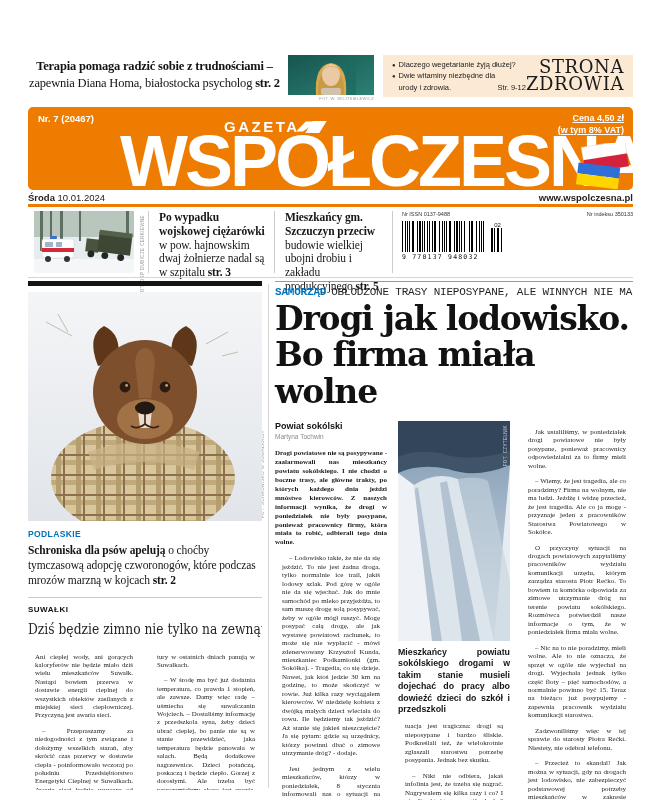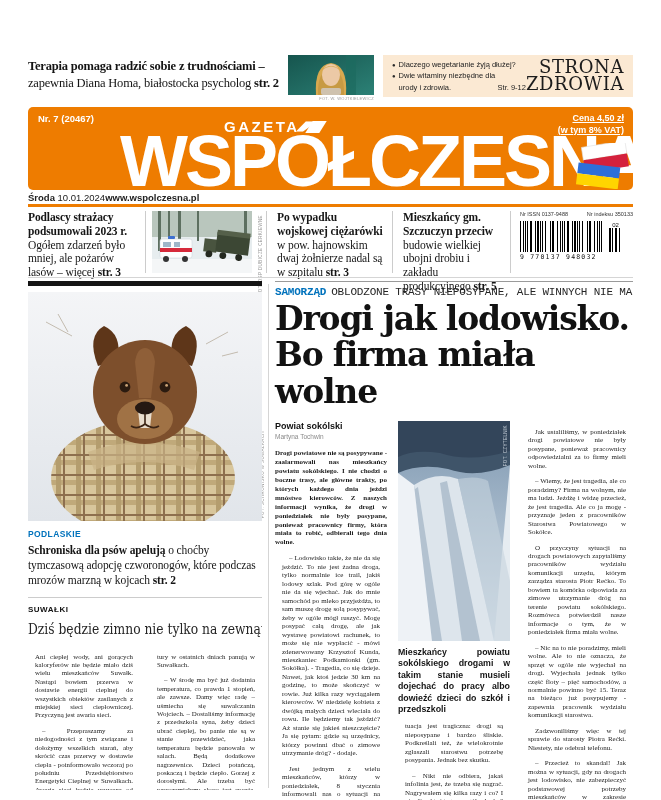--- a/index.html
+++ b/index.html
@@ -3,41 +3,41 @@
 <meta charset="utf-8">
 <style>
   html,body{margin:0;padding:0;background:#fff;}
   .page{position:relative;width:661px;height:800px;background:#fff;overflow:hidden;
         font-family:"Liberation Serif",serif;color:#1d1d1d;}
   .sans{font-family:"Liberation Sans",sans-serif;}
   .b{font-weight:bold;}
 
   
   .top-teaser{position:absolute;left:28px;top:55px;width:605px;height:44px;display:flex;}
-  .tt-head{width:282px;text-align:left;font-size:12.5px;line-height:1.32;padding-top:3px;letter-spacing:-.2px;color:#141414;}
+  .tt-head{width:282px;text-align:center;font-size:12.5px;line-height:1.32;padding-top:3px;letter-spacing:-.2px;color:#141414;}
   .tt-photo{width:86px;height:40px;margin-left:7px;position:relative;flex:none;}
   .tt-credit{position:absolute;right:0;bottom:-6px;font:4px "Liberation Sans",sans-serif;color:#9b9b9b;letter-spacing:.3px;}
   .health-box{margin-left:9px;flex:1;background:#fbe9d3;display:flex;align-items:center;padding:4px 9px;height:42px;box-sizing:border-box;}
   .hb-items{width:134px;font:7.5px/1.5 "Liberation Sans",sans-serif;color:#222;}
   .hb-row{display:flex;align-items:baseline;}
   .hb-bullet{font-size:6px;margin-right:3px;color:#2a2a2a;}
   .hb-ref{margin-left:auto;padding-left:4px;}
   .hb-logo{margin-left:auto;text-align:right;font-family:"DejaVu Serif",serif;font-size:18px;line-height:.94;color:#1c1c1c;letter-spacing:.6px;}
 
   
   .masthead{position:absolute;left:28px;top:107px;width:605px;height:83px;background:#ee7c00;border-radius:5px;color:#fff;}
   .mh-issue{position:absolute;left:10px;top:6px;font:bold 9.5px "Liberation Sans",sans-serif;}
   .mh-price{position:absolute;right:9px;top:6px;text-align:right;font:bold 9px/1.3 "Liberation Sans",sans-serif;text-decoration:underline;}
   .mh-gazeta{position:absolute;left:196px;top:11px;font:bold 15px "Liberation Sans",sans-serif;letter-spacing:2.5px;display:flex;align-items:center;}
   .mh-slash{display:inline-block;width:14px;height:12px;background:#fff;transform:skewX(-32deg);margin-left:9px;}
   .mh-word{position:absolute;left:92px;bottom:-7px;width:505px;text-align:center;
            font-family:"Liberation Sans",sans-serif;font-weight:bold;font-size:72px;letter-spacing:-3px;line-height:1;white-space:nowrap;}
   .mh-flags{position:absolute;right:2px;bottom:1px;width:56px;height:46px;}
 
-  .date-row{position:absolute;left:28px;top:192px;width:605px;display:flex;
+  .date-row{position:absolute;left:28px;top:192px;width:605px;display:flex;justify-content:space-between;
             font:9.5px "Liberation Sans",sans-serif;color:#222;}
   .orange-rule{position:absolute;left:28px;top:204px;width:605px;height:2.5px;background:#ee7c00;}
 
   
   .teaser-row{position:absolute;left:28px;top:211px;width:605px;height:62px;display:flex;box-sizing:border-box;}
   .tz{font-size:11.5px;line-height:1.2;letter-spacing:-.1px;box-sizing:border-box;color:#161616;}
   .tz p{margin:0;}
   .tz1{width:118px;padding-right:8px;border-right:1px solid #ccc;}
   .tz-photo{width:121px;border-right:1px solid #ccc;position:relative;padding:0 13px 0 6px;box-sizing:border-box;}
   .tz-photo svg{display:block;}
@@ -173,23 +173,20 @@
   <div class="date-row">
     <div>
       <span class="b">Środa</span>
       <span>10.01.2024</span>
     </div>
     <div class="b">www.wspolczesna.pl</div>
   </div>
   <div class="orange-rule"></div>
 
   <div class="teaser-row">
-    <div class="tz tz1">
-      <p><span class="b">Podlascy strażacy podsumowali 2023 r.</span><span> Ogółem zdarzeń było mniej, ale pożarów lasów – więcej </span><span class="b">str. 3</span></p>
-    </div>
     <div class="tz-photo">
       <svg width="100" height="62" viewBox="0 0 100 62" preserveAspectRatio="none">
         <rect width="100" height="62" fill="#e7edef"></rect>
         <rect width="100" height="26" fill="#b9c6bd"></rect>
         <g fill="#5d6f60">
           <rect x="6" y="0" width="3" height="40"></rect>
             <rect x="16" y="0" width="2" height="38"></rect>
           <rect x="26" y="0" width="3" height="36"></rect>
             <rect x="45" y="0" width="2" height="30"></rect>
           <rect x="92" y="0" width="3" height="34"></rect>

